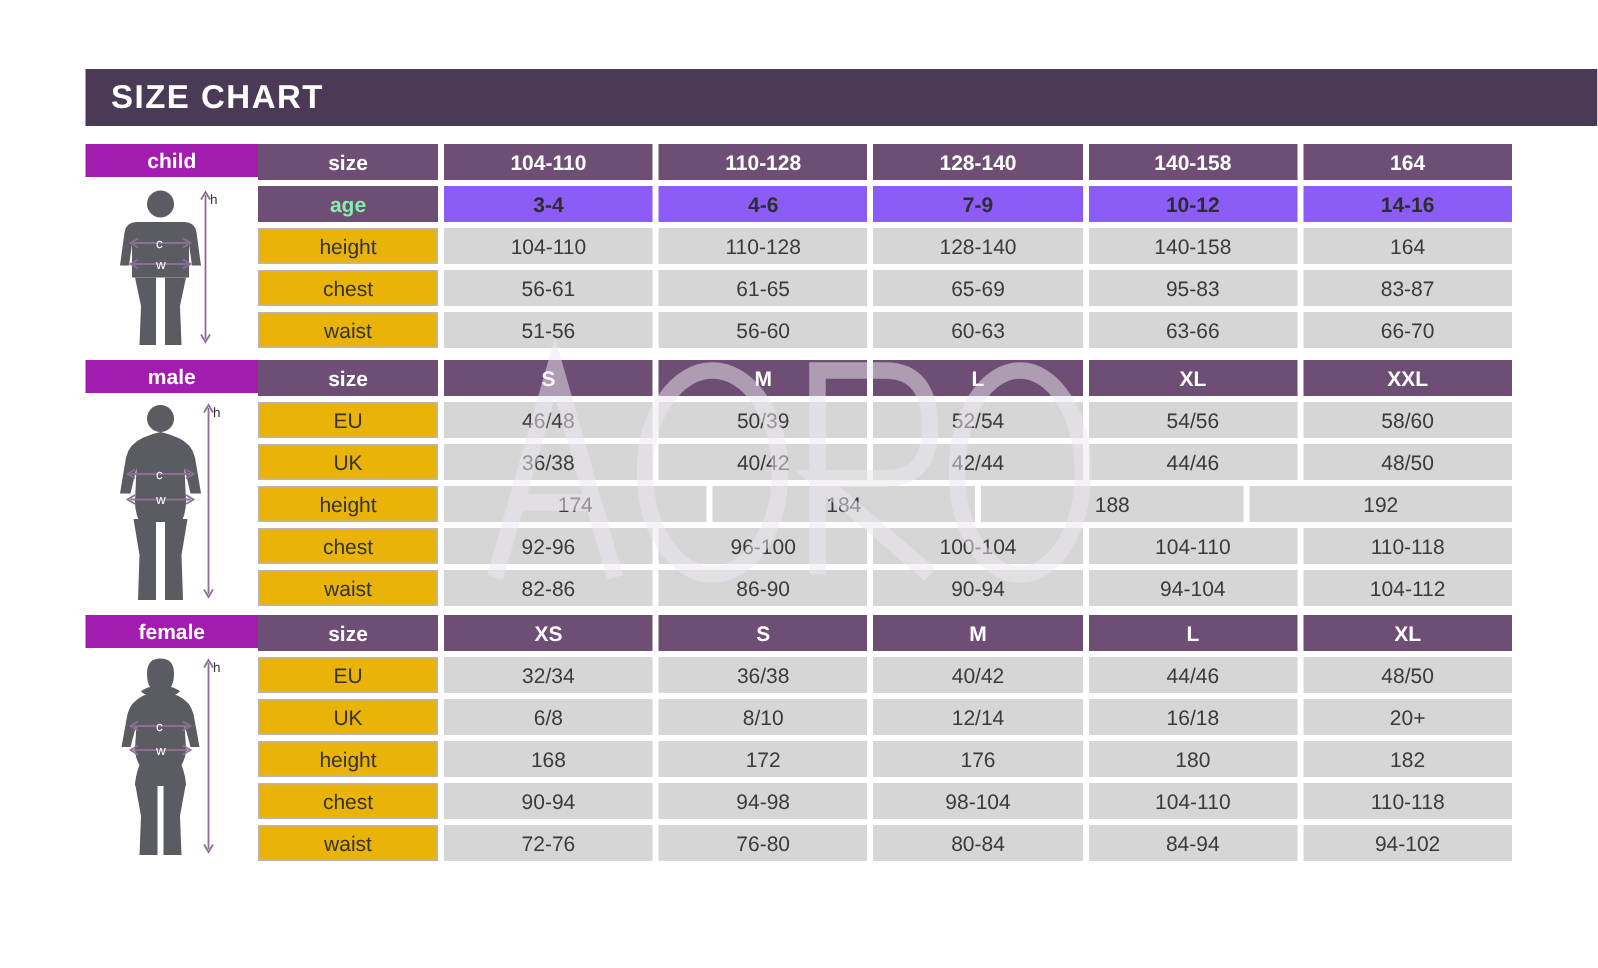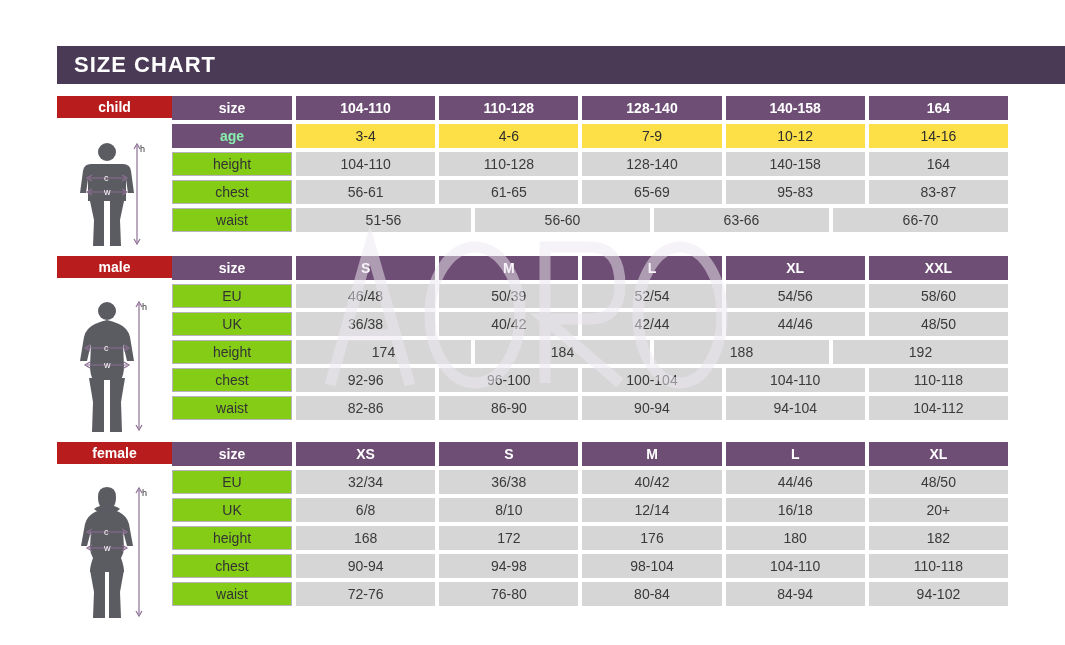--- a/index.html
+++ b/index.html
@@ -53,28 +53,28 @@
     display: flex;
     margin-bottom: 0px;
   }
   .figcell {
     width: 115px;
     flex: 0 0 115px;
     position: relative;
   }
   .grouplabel {
     height: 22px;
-    background: #b91c1c;
+    background: #a21caf;
     color: #fff;
     font-size: 14px;
     font-weight: bold;
     display: flex;
     align-items: center;
     justify-content: center;
-    margin-bottom: 16px;
+    margin-bottom: 0;
   }
   .figwrap {
     position: relative;
     height: 100%;
     display: flex;
     align-items: flex-start;
     justify-content: center;
     padding-top: 4px;
   }
   .rows {
@@ -84,21 +84,21 @@
     display: flex;
     height: 24px;
     margin-bottom: 4px;
   }
   .row:last-child { margin-bottom: 0; }
 
   .rowhead {
     width: 120px;
     flex: 0 0 120px;
     border: 1px solid #b9b2bf;
-    background: #84cc16;
+    background: #eab308;
     display: flex;
     align-items: center;
     justify-content: center;
     font-size: 14px;
     color: #333;
     margin-right: 4px;
   }
   .cell {
     flex: 1 1 0;
     background: #d6d6d6;
@@ -123,23 +123,23 @@
     color: #ffffff;
     font-weight: bold;
   }
   .row.subhdr .rowhead {
     background: #6f4e76;
     color: #86efac;
     border: 1px solid #6f4e76;
     font-weight: bold;
   }
   .row.subhdr .cell {
-    background: #fde047;
+    background: #8b5cf6;
     color: #2d2d2d;
-    font-weight: normal;
+    font-weight: bold;
   }
 
   .gap { height: 6px; }
 
   
   .fig { display: block; }
 </style>
 </head>
 <body>
 
@@ -223,20 +223,21 @@
           <div class="cell">56-61</div>
           <div class="cell">61-65</div>
           <div class="cell">65-69</div>
           <div class="cell">95-83</div>
           <div class="cell">83-87</div>
         </div>
         <div class="row">
           <div class="rowhead">waist</div>
           <div class="cell">51-56</div>
           <div class="cell">56-60</div>
+          <div class="cell">60-63</div>
           <div class="cell">63-66</div>
           <div class="cell">66-70</div>
         </div>
       </div>
     </div>
 
     <div class="gap"></div>
 
     <div class="section">
       <div class="figcell">

